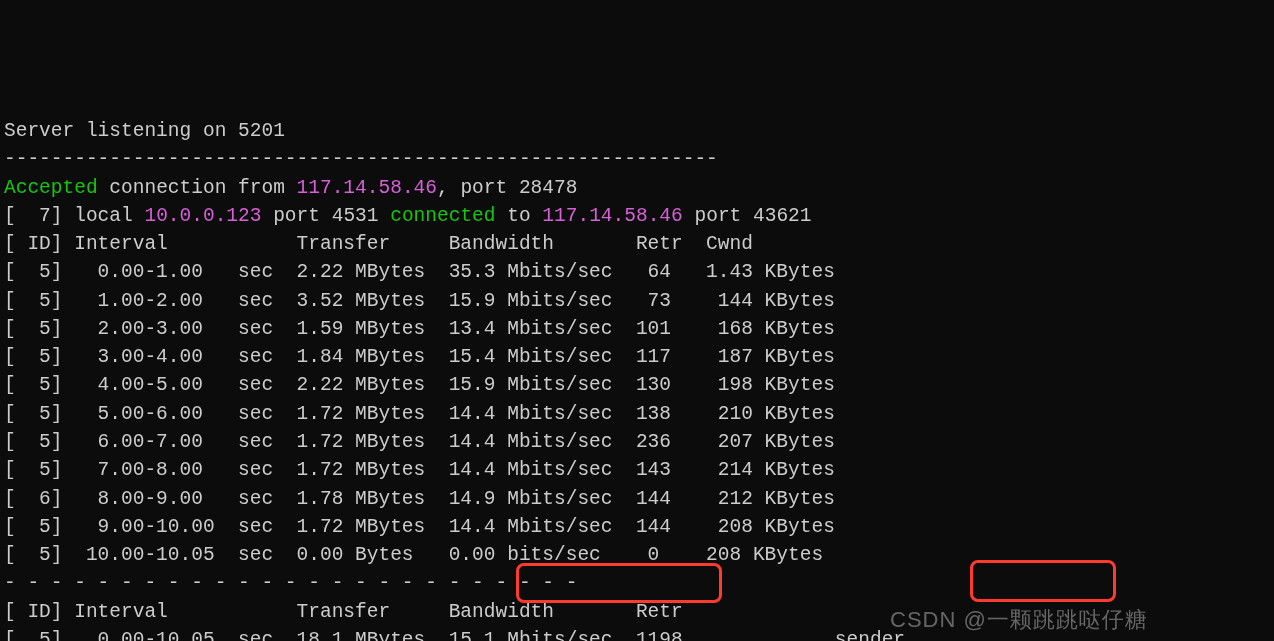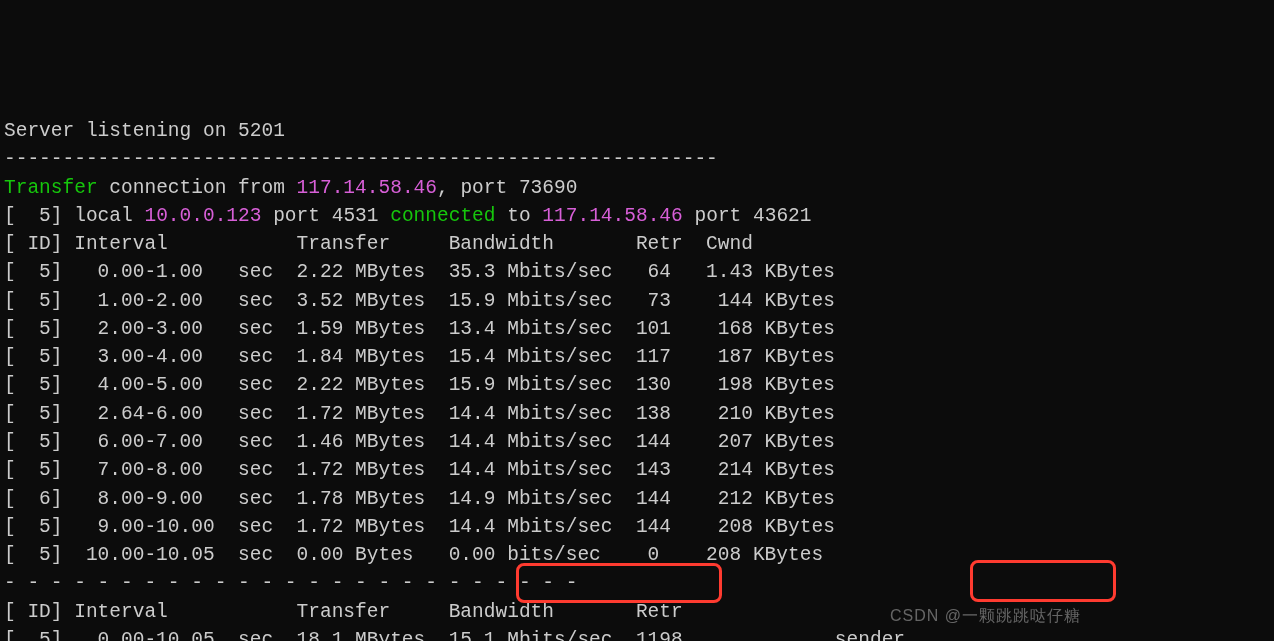--- a/index.html
+++ b/index.html
@@ -22,41 +22,41 @@
   .box {
     border: 3px solid #ff3b30;
     border-radius: 8px;
     position: absolute;
     pointer-events: none;
   }
   .watermark {
     position: absolute;
     font-family: sans-serif;
     color: rgba(210,210,210,0.45);
-    font-size: 16px;
+    font-size: 22px;
     letter-spacing: 1px;
   }
 </style>
 </head>
 <body>
 
 
 
 <div><span>Server listening on 5201</span>
 <span>-------------------------------------------------------------</span>
-<span class="green">Transfer</span><span> connection from </span><span class="magenta">117.14.58.46</span><span>, port 73690</span>
-<span>[  5] local </span><span class="magenta">10.0.0.123</span><span> port 4531 </span><span class="green">connected</span><span> to </span><span class="magenta">117.14.58.46</span><span> port 43621</span>
+<span class="green">Accepted</span><span> connection from </span><span class="magenta">117.14.58.46</span><span>, port 28478</span>
+<span>[  7] local </span><span class="magenta">10.0.0.123</span><span> port 4531 </span><span class="green">connected</span><span> to </span><span class="magenta">117.14.58.46</span><span> port 43621</span>
 <span>[ ID] Interval           Transfer     Bandwidth       Retr  Cwnd</span>
 <span>[  5]   0.00-1.00   sec  2.22 MBytes  35.3 Mbits/sec   64   1.43 KBytes</span>
 <span>[  5]   1.00-2.00   sec  3.52 MBytes  15.9 Mbits/sec   73    144 KBytes</span>
 <span>[  5]   2.00-3.00   sec  1.59 MBytes  13.4 Mbits/sec  101    168 KBytes</span>
 <span>[  5]   3.00-4.00   sec  1.84 MBytes  15.4 Mbits/sec  117    187 KBytes</span>
 <span>[  5]   4.00-5.00   sec  2.22 MBytes  15.9 Mbits/sec  130    198 KBytes</span>
-<span>[  5]   2.64-6.00   sec  1.72 MBytes  14.4 Mbits/sec  138    210 KBytes</span>
-<span>[  5]   6.00-7.00   sec  1.46 MBytes  14.4 Mbits/sec  144    207 KBytes</span>
+<span>[  5]   5.00-6.00   sec  1.72 MBytes  14.4 Mbits/sec  138    210 KBytes</span>
+<span>[  5]   6.00-7.00   sec  1.72 MBytes  14.4 Mbits/sec  236    207 KBytes</span>
 <span>[  5]   7.00-8.00   sec  1.72 MBytes  14.4 Mbits/sec  143    214 KBytes</span>
 <span>[  6]   8.00-9.00   sec  1.78 MBytes  14.9 Mbits/sec  144    212 KBytes</span>
 <span>[  5]   9.00-10.00  sec  1.72 MBytes  14.4 Mbits/sec  144    208 KBytes</span>
 <span>[  5]  10.00-10.05  sec  0.00 Bytes   0.00 bits/sec    0    208 KBytes</span>
 <span>- - - - - - - - - - - - - - - - - - - - - - - - -</span>
 <span>[ ID] Interval           Transfer     Bandwidth       Retr</span>
 <span>[  5]   0.00-10.05  sec  18.1 MBytes  15.1 Mbits/sec  1198             sender</span>
 </div>
 
 <div class="box" style="left:516px; top:563px; width:200px; height:34px;"></div>

